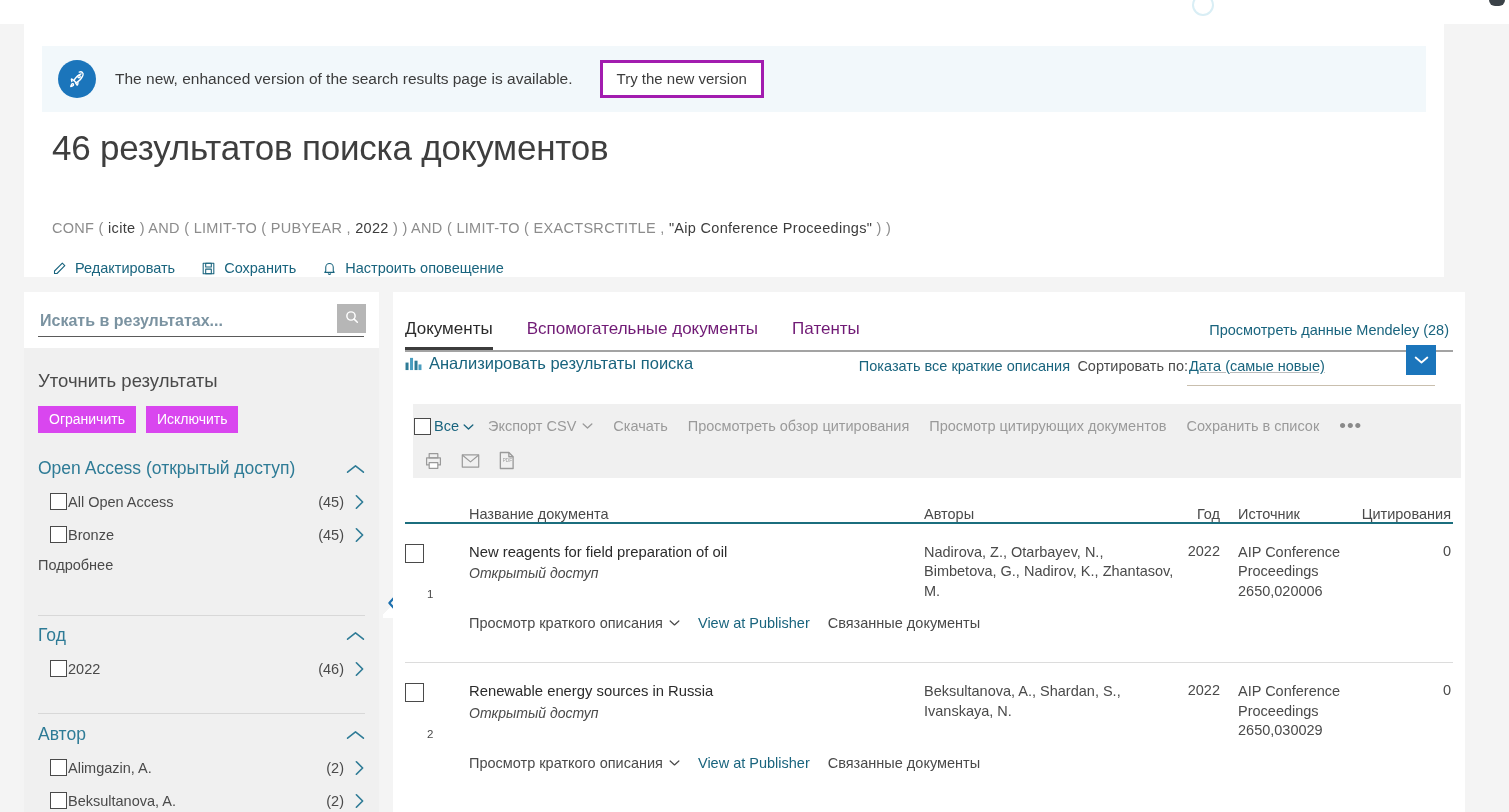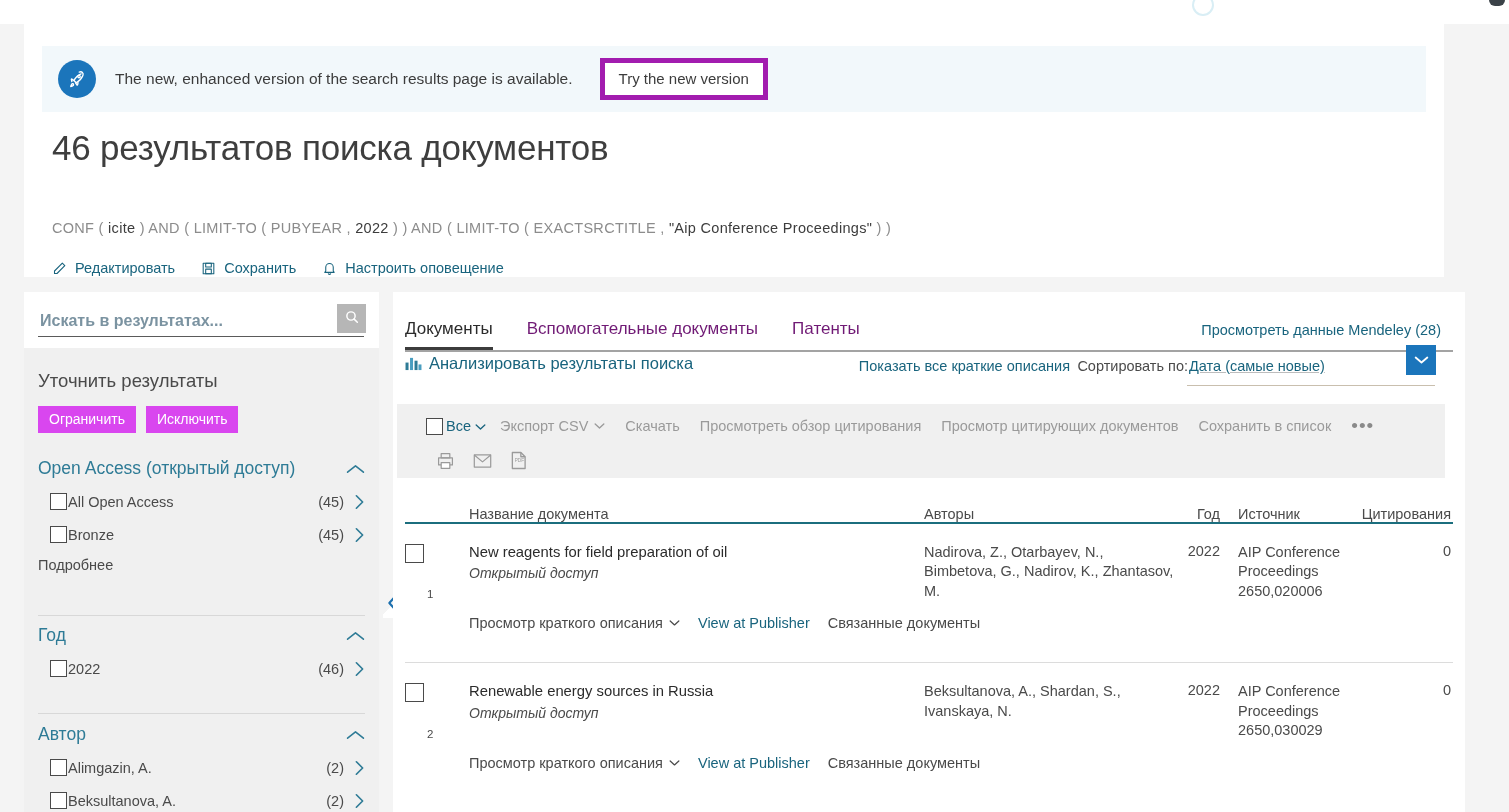--- a/index.html
+++ b/index.html
@@ -75,21 +75,21 @@
   .rocket-badge svg { display:block; }
   .banner-text {
     margin-left: 19px;
     font-size: 15.5px;
     color: #3c3c3c;
     white-space: nowrap;
   }
   .banner-btn {
     margin-left: 27px;
     background: #ffffff;
-    border: 5px solid #a21caf;
+    border: 3px solid #a21caf;
     color: #3c3c3c;
     font-size: 15px;
     font-family: "Liberation Sans", sans-serif;
     padding: 8px 14px 9px;
     cursor: pointer;
     line-height: 1;
     text-align: center;
   }
 
   
@@ -304,21 +304,21 @@
     margin-right: 34px;
     cursor: pointer;
     white-space: nowrap;
   }
   .tab.active {
     color: #2b2b2b;
     box-shadow: inset 0 -3px 0 0 #3c3c3c;
   }
   .mendeley-link {
     position: absolute;
-    right: 12px; bottom: 12px;
+    right: 4px; bottom: 12px;
     font-size: 14.5px;
     color: #19647e;
     text-decoration: none;
     cursor: pointer;
     white-space: nowrap;
   }
 
   .analyze-row {
     position: absolute;
     left: 12px; top: 62px;
@@ -378,26 +378,26 @@
     background: #1b75bb;
     border: none;
     cursor: pointer;
     display: flex;
     align-items: center;
     justify-content: center;
   }
 
   .toolbar {
     position: absolute;
-    left: 4px; top: 112px;
+    left: 20px; top: 112px;
     width: 1048px;
     height: 74px;
     background: #f0f0f0;
     box-sizing: border-box;
-    padding: 10px 0 0 29px;
+    padding: 10px 0 0 1px;
   }
   .tb-row1 {
     display: flex;
     align-items: center;
     height: 24px;
   }
   .tb-all {
     display: flex;
     align-items: center;
     cursor: pointer;

